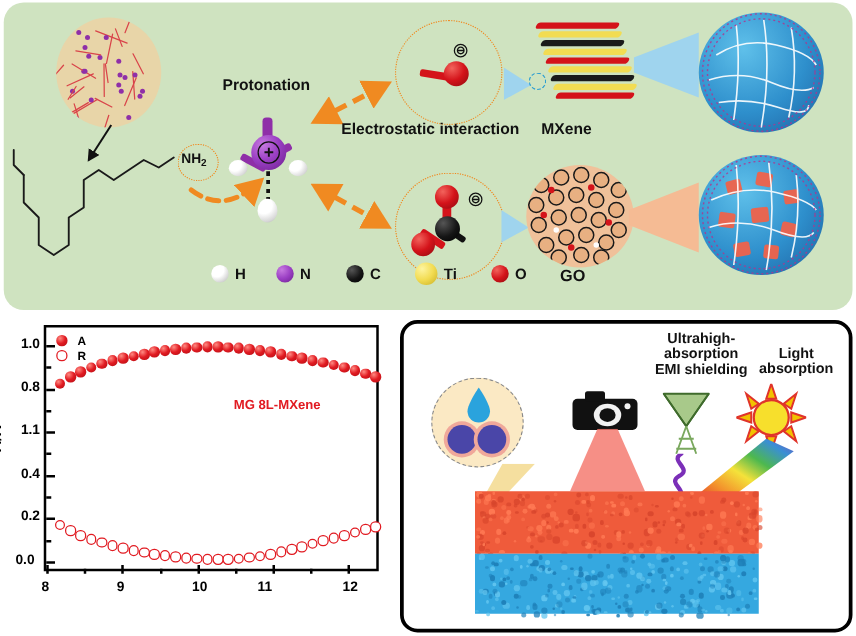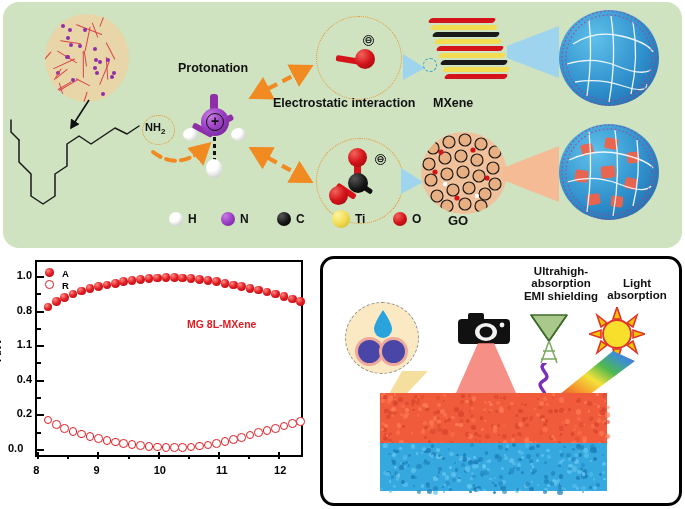--- a/index.html
+++ b/index.html
@@ -478,29 +478,29 @@
     <div id="series-annot" style="left:150px;top:56px;">MG 8L-MXene</div>
   </div>
   <div id="ticks-layer">
       <div class="tick" style="left: 35.2px; top: 196.2px; width: 2px; height: 7px;"></div>
       <div class="axis-num" style="left: 31.2px; top: 208.2px;">8</div>
       <div class="tick" style="left: 95.4247px; top: 196.2px; width: 2px; height: 7px;"></div>
       <div class="axis-num" style="left: 91.4247px; top: 208.2px;">9</div>
       <div class="tick" style="left: 155.649px; top: 196.2px; width: 2px; height: 7px;"></div>
       <div class="axis-num" style="left: 151.649px; top: 208.2px;">10</div>
       <div class="tick" style="left: 215.874px; top: 196.2px; width: 2px; height: 7px;"></div>
-      <div class="axis-num" style="left: 214px; top: 208.2px;">11</div>
+      <div class="axis-num" style="left: 204px; top: 208.2px;">11</div>
       <div class="tick" style="left: 276.099px; top: 196.2px; width: 2px; height: 7px;"></div>
       <div class="axis-num" style="left: 272.099px; top: 208.2px;">12</div>
       <div class="tick" style="left: 65.3124px; top: 199.2px; width: 2px; height: 4px;"></div>
       <div class="tick" style="left: 125.537px; top: 199.2px; width: 2px; height: 4px;"></div>
       <div class="tick" style="left: 185.762px; top: 199.2px; width: 2px; height: 4px;"></div>
       <div class="tick" style="left: 245.987px; top: 199.2px; width: 2px; height: 4px;"></div>
       <div class="tick" style="left: 35.2px; top: 192.832px; width: 7px; height: 2px;"></div>
-      <div class="axis-num" style="left: 6px; top: 185.832px; width: 24px; text-align: left;">0.0</div>
+      <div class="axis-num" style="left: 6px; top: 185.832px; width: 24px; text-align: center;">0.0</div>
       <div class="tick" style="left: 35.2px; top: 158.27px; width: 7px; height: 2px;"></div>
       <div class="axis-num" style="left: 6px; top: 151.27px; width: 24px; text-align: right;">0.2</div>
       <div class="tick" style="left: 35.2px; top: 123.709px; width: 7px; height: 2px;"></div>
       <div class="axis-num" style="left: 6px; top: 116.709px; width: 24px; text-align: right;">0.4</div>
       <div class="tick" style="left: 35.2px; top: 89.1474px; width: 7px; height: 2px;"></div>
       <div class="axis-num" style="left: 6px; top: 82.1474px; width: 24px; text-align: right;">1.1</div>
       <div class="tick" style="left: 35.2px; top: 54.586px; width: 7px; height: 2px;"></div>
       <div class="axis-num" style="left: 6px; top: 47.586px; width: 24px; text-align: right;">0.8</div>
       <div class="tick" style="left: 35.2px; top: 20.0246px; width: 7px; height: 2px;"></div>
       <div class="axis-num" style="left: 6px; top: 13.0246px; width: 24px; text-align: right;">1.0</div>

